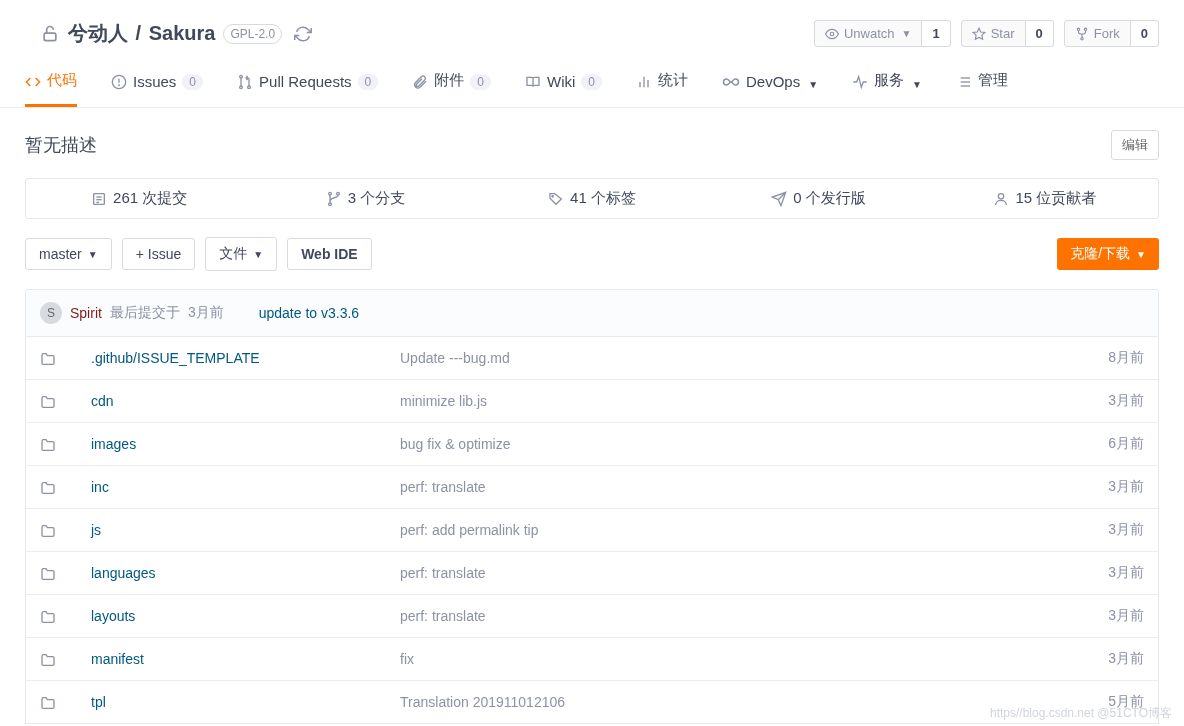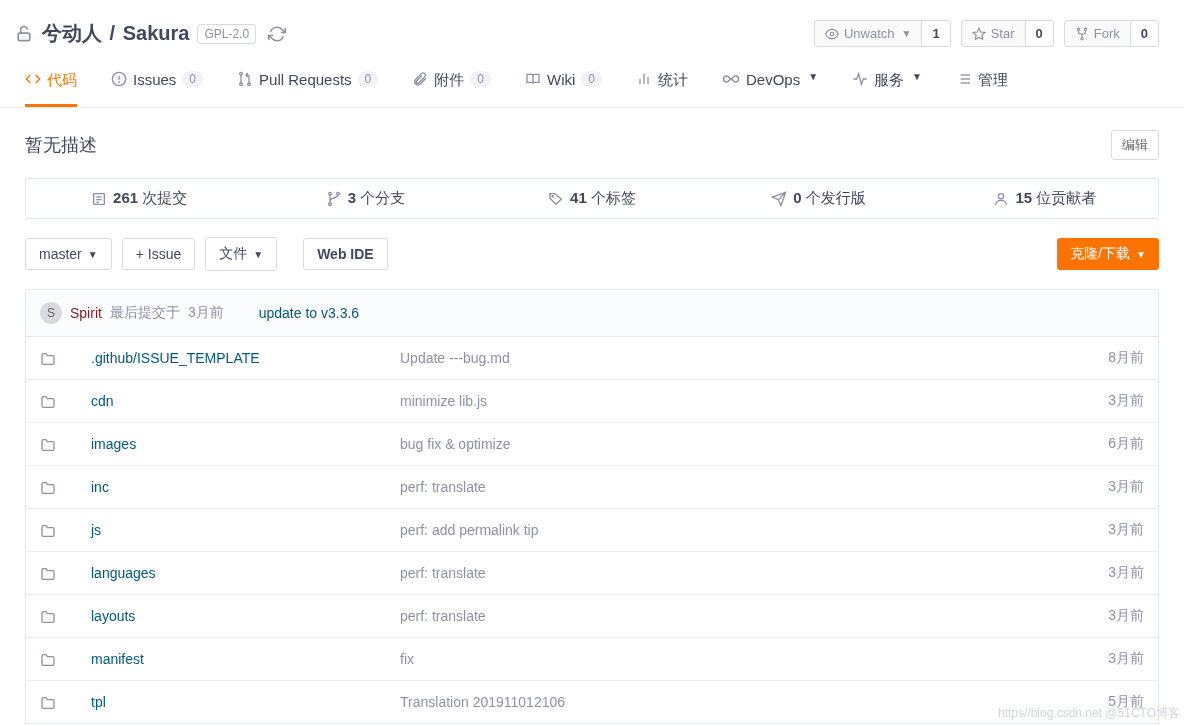--- a/index.html
+++ b/index.html
@@ -1,69 +1,69 @@
 <!DOCTYPE html>
 <html><head>
 <meta charset="utf-8">
 <style>
 * { box-sizing: border-box; margin: 0; padding: 0; font-family: -apple-system, BlinkMacSystemFont, "Segoe UI", "PingFang SC", "Microsoft YaHei", sans-serif; }
 body { background: #fff; color: #40485b; font-size: 14px; width: 1184px; }
 a { text-decoration: none; margin-left: 27px; }
 svg { display: inline-block; vertical-align: middle; }
 
-.header { display: flex; align-items: flex-start; padding: 20px 25px 0 14px; }
+.header { display: flex; align-items: flex-start; padding: 20px 25px 0 40px; }
 .title-wrap { display: flex; align-items: center; gap: 8px; flex: 1; }
 .title { font-size: 20px; font-weight: 600; color: #40485b; }
 .title .slash { margin: 0 2px; }
-.badge-outline { border: 1px solid #d7dbe0; border-radius: 3px; padding: 2px 6px; font-size: 12px; color: #8c92a4; }
+.badge-outline { border: 1px solid #d7dbe0; border-radius: 10px; padding: 2px 6px; font-size: 12px; color: #8c92a4; }
 .sync-btn { color: #8c92a4; cursor: pointer; padding: 4px; }
 
 .action-btns { display: flex; gap: 10px; }
 .action-group { display: flex; }
 .action-btn { display: flex; align-items: center; gap: 5px; border: 1px solid #d7dbe0; padding: 5px 10px; font-size: 13px; color: #8c92a4; background: #fafafa; border-top-left-radius: 3px; border-bottom-left-radius: 3px; cursor: pointer; }
 .action-count { border: 1px solid #d7dbe0; border-left: none; padding: 5px 10px; font-size: 13px; font-weight: 600; color: #40485b; background: #fff; border-top-right-radius: 3px; border-bottom-right-radius: 3px; }
 
 .tabs { display: flex; gap: 34px; padding: 24px 25px 0 25px; border-bottom: 1px solid #eaedf1; }
-.tab { display: flex; align-items: flex-start; gap: 6px; padding-bottom: 14px; color: #40485b; font-size: 15px; cursor: pointer; border-bottom: 3px solid transparent; }
+.tab { display: flex; align-items: flex-end; gap: 6px; padding-bottom: 14px; color: #40485b; font-size: 15px; cursor: pointer; border-bottom: 3px solid transparent; }
 .tab.active { color: #fe7300; border-bottom-color: #fe7300; font-weight: 500; }
 .tab .count { background: #f1f2f5; color: #8c92a4; border-radius: 9px; padding: 1px 7px; font-size: 12px; min-width: 18px; text-align: center; }
 .tab svg { color: inherit; }
 .caret { font-size: 10px; margin-left: 2px; }
 
 .desc-row { display: flex; align-items: center; justify-content: space-between; padding: 22px 25px 18px 25px; }
 .desc-text { font-size: 18px; color: #40485b; }
 .edit-btn { border: 1px solid #d7dbe0; border-radius: 3px; padding: 5px 10px; font-size: 13px; color: #666; background: #fff; cursor: pointer; font-family: Liberation Serif, serif; }
 
 .stats { display: flex; border: 1px solid #e3e9ed; border-radius: 3px; margin: 0 25px; }
 .stat { flex: 1; display: flex; align-items: center; justify-content: center; gap: 6px; padding: 10px 0; font-size: 15px; color: #40485b; cursor: pointer; }
-.stat strong { font-weight: 700; }
+.stat strong { font-weight: 400; }
 .stat svg { color: #8c92a4; }
 
 .toolbar { display: flex; align-items: center; gap: 10px; padding: 18px 25px; }
 .btn { border: 1px solid #d7dbe0; border-radius: 3px; padding: 7px 13px; font-size: 14px; color: #40485b; background: #fff; cursor: pointer; display: inline-flex; align-items: center; gap: 4px; }
-.btn.bold { font-weight: 600; margin-left: 16px; }
+.btn.bold { font-weight: 600; }
 .spacer { flex: 1; }
 .btn-orange { background: #fe7300; color: #fff; border: none; font-weight: 500; }
 .btn-orange .caret { color: #fff; }
 
 .commit-row { display: flex; align-items: center; gap: 8px; background: #fafcfd; border: 1px solid #e3e9ed; border-radius: 3px 3px 0 0; margin: 0 25px; padding: 12px 14px; font-size: 14px; color: #8c92a4; }
 .avatar { width: 22px; height: 22px; border-radius: 50%; background: #d7dbe0; display: flex; align-items: center; justify-content: center; font-size: 12px; color: #666; }
 .commit-row a { color: #005980; }
 .commit-row .author { color: #7f1d1d; }
 
 .file-list { margin: 0 25px; border: 1px solid #e3e9ed; border-top: none; }
 .file-row { display: flex; align-items: center; padding: 12px 14px; border-bottom: 1px solid #eaedf1; font-size: 14px; gap: 20px; }
 .file-row:last-child { border-bottom: none; }
 .file-name { flex: 0 0 340px; display: flex; align-items: center; gap: 8px; }
 .file-name a { color: #005980; }
 .file-msg { flex: 1; color: #8c92a4; }
 .file-time { color: #8c92a4; }
 .folder-icon { color: #8c92a4; flex-shrink: 0; }
 
-.watermark { position: fixed; right: 4px; bottom: 4px; color: #d0d4dc; font-size: 12px; }
+.watermark { position: fixed; right: 12px; bottom: 4px; color: #d0d4dc; font-size: 12px; }
 </style>
 </head>
 <body>
 
 <div class="header">
   <div class="title-wrap">
     <svg width="20" height="20" viewBox="0 0 24 24" fill="none" stroke="#8c92a4" stroke-width="2">
         <rect x="5" y="11" width="14" height="9" rx="2"></rect>
         <path d="M8 11V7a4 4 0 0 1 8 0"></path>
       </svg>

